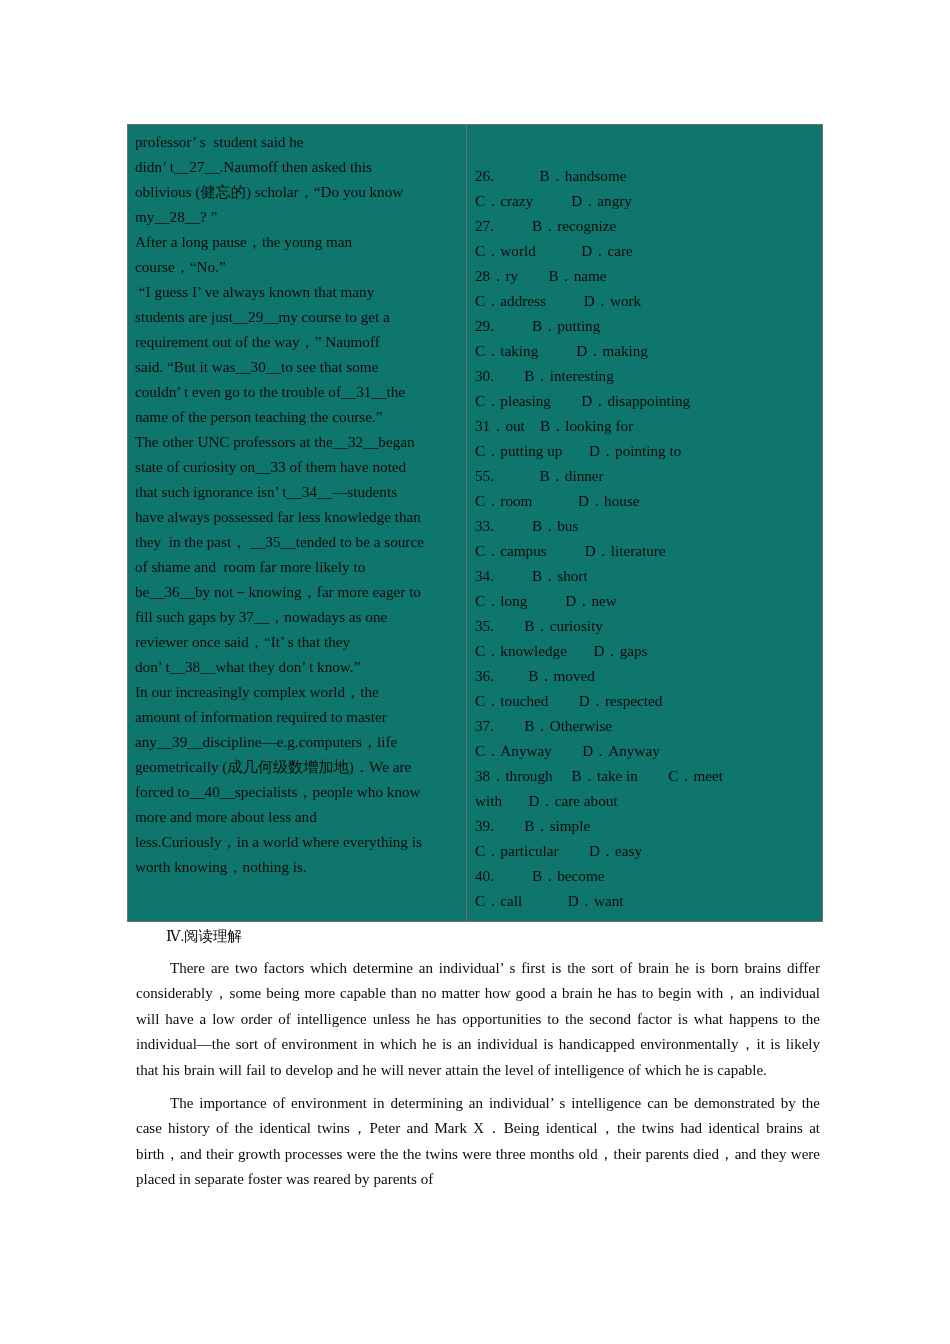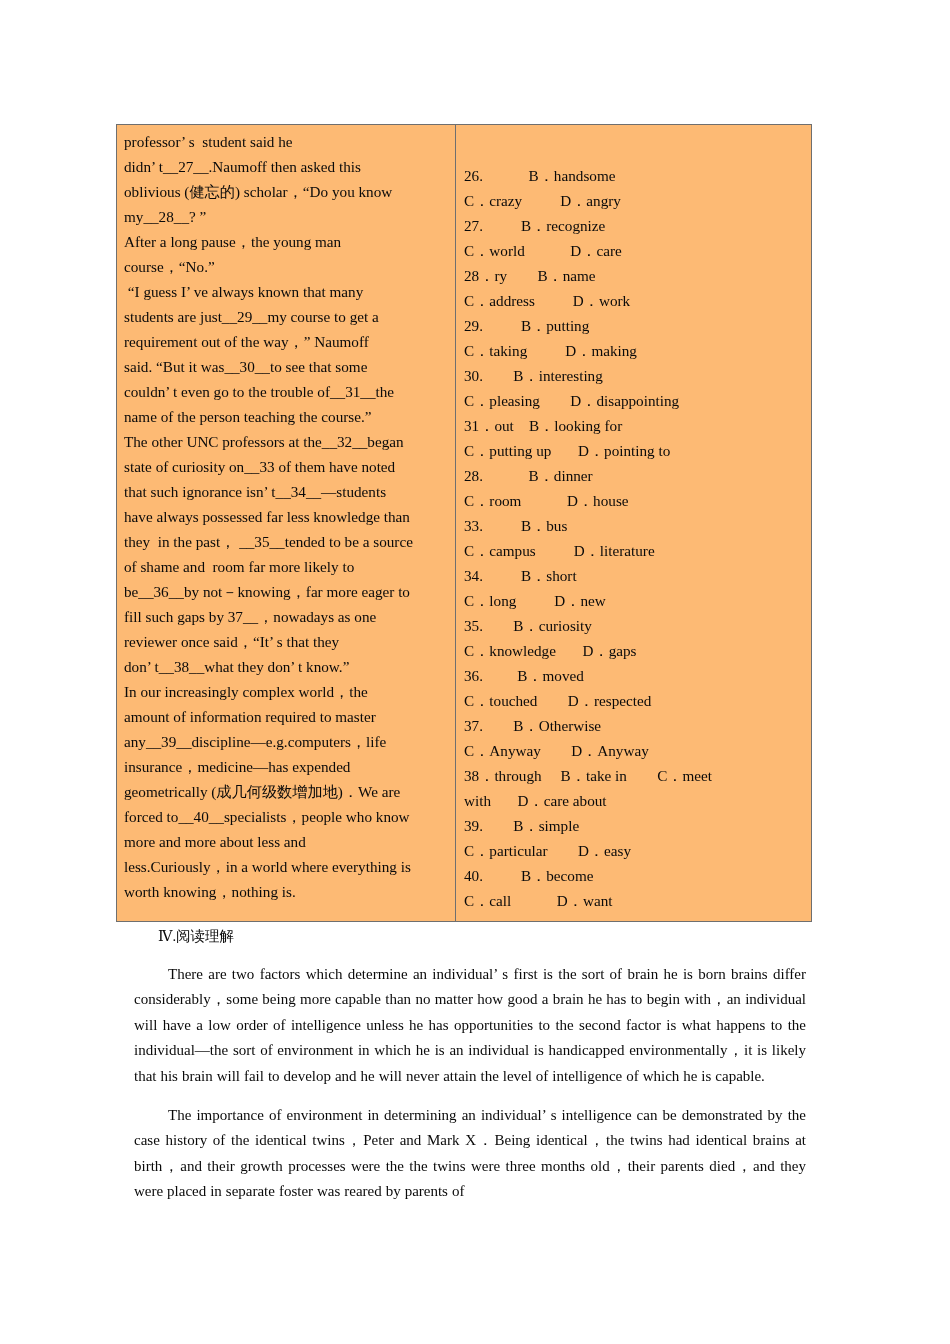--- a/index.html
+++ b/index.html
@@ -12,28 +12,28 @@
     height: 1344px;
     position: relative;
     font-family: "Liberation Serif", "DejaVu Serif", serif;
     color: #0a0a0a;
     overflow: hidden;
   }
 
   
   .cloze-table {
     position: absolute;
-    left: 116px;
+    left: 127px;
     top: 124px;
     width: 696px;
     height: 798px;
     border: 1.5px solid #6f6f6f;
     box-sizing: border-box;
     display: flex;
-    background: #fdba74;
+    background: #0f766e;
   }
   .col-left {
     width: 339px;
     box-sizing: border-box;
     border-right: 1.5px solid #6f6f6f;
     padding: 4px 6px 0 7px;
   }
   .col-right {
     flex: 1;
     box-sizing: border-box;
@@ -50,37 +50,37 @@
   .opt-line {
     font-size: 15.2px;
     line-height: 25px;
     white-space: pre;
   }
   .opt-spacer { height: 34px; }
 
   
   .reading {
     position: absolute;
-    left: 120px;
+    left: 128px;
     top: 924px;
     width: 700px;
   }
   .section-head {
     font-size: 14.5px;
     line-height: 24px;
     padding-left: 38px;
     font-family: "Liberation Serif", "DejaVu Serif", serif;
   }
   .para {
     font-size: 15px;
     line-height: 25.4px;
     text-align: justify;
     text-align-last: left;
     text-indent: 34px;
-    margin: 14px;
+    margin: 8px;
     word-spacing: 0.2px;
   }
 </style>
 </head>
 <body>
 
 <div class="cloze-table">
 
   <div class="col-left">
     <div class="passage-line">professor’ s  student said he</div>
@@ -101,21 +101,20 @@
     <div class="passage-line">have always possessed far less knowledge than</div>
     <div class="passage-line">they  in the past， __35__tended to be a source</div>
     <div class="passage-line">of shame and  room far more likely to</div>
     <div class="passage-line">be__36__by not－knowing，far more eager to</div>
     <div class="passage-line">fill such gaps by 37__，nowadays as one</div>
     <div class="passage-line">reviewer once said，“It’ s that they</div>
     <div class="passage-line">don’ t__38__what they don’ t know.”</div>
     <div class="passage-line">In our increasingly complex world，the</div>
     <div class="passage-line">amount of information required to master</div>
     <div class="passage-line">any__39__discipline—e.g.computers，life</div>
-    <div class="passage-line">insurance，medicine—has expended</div>
     <div class="passage-line">geometrically (成几何级数增加地)．We are</div>
     <div class="passage-line">forced to__40__specialists，people who know</div>
     <div class="passage-line">more and more about less and</div>
     <div class="passage-line">less.Curiously，in a world where everything is</div>
     <div class="passage-line">worth knowing，nothing is.</div>
   </div>
 
   <div class="col-right">
     <div class="opt-spacer"></div>
     <div class="opt-line">26.            B．handsome</div>
@@ -123,21 +122,21 @@
     <div class="opt-line">27.          B．recognize</div>
     <div class="opt-line">C．world            D．care</div>
     <div class="opt-line">28．ry        B．name</div>
     <div class="opt-line">C．address          D．work</div>
     <div class="opt-line">29.          B．putting</div>
     <div class="opt-line">C．taking          D．making</div>
     <div class="opt-line">30.        B．interesting</div>
     <div class="opt-line">C．pleasing        D．disappointing</div>
     <div class="opt-line">31．out    B．looking for</div>
     <div class="opt-line">C．putting up       D．pointing to</div>
-    <div class="opt-line">28.            B．dinner</div>
+    <div class="opt-line">55.            B．dinner</div>
     <div class="opt-line">C．room            D．house</div>
     <div class="opt-line">33.          B．bus</div>
     <div class="opt-line">C．campus          D．literature</div>
     <div class="opt-line">34.          B．short</div>
     <div class="opt-line">C．long          D．new</div>
     <div class="opt-line">35.        B．curiosity</div>
     <div class="opt-line">C．knowledge       D．gaps</div>
     <div class="opt-line">36.         B．moved</div>
     <div class="opt-line">C．touched        D．respected</div>
     <div class="opt-line">37.        B．Otherwise</div>

